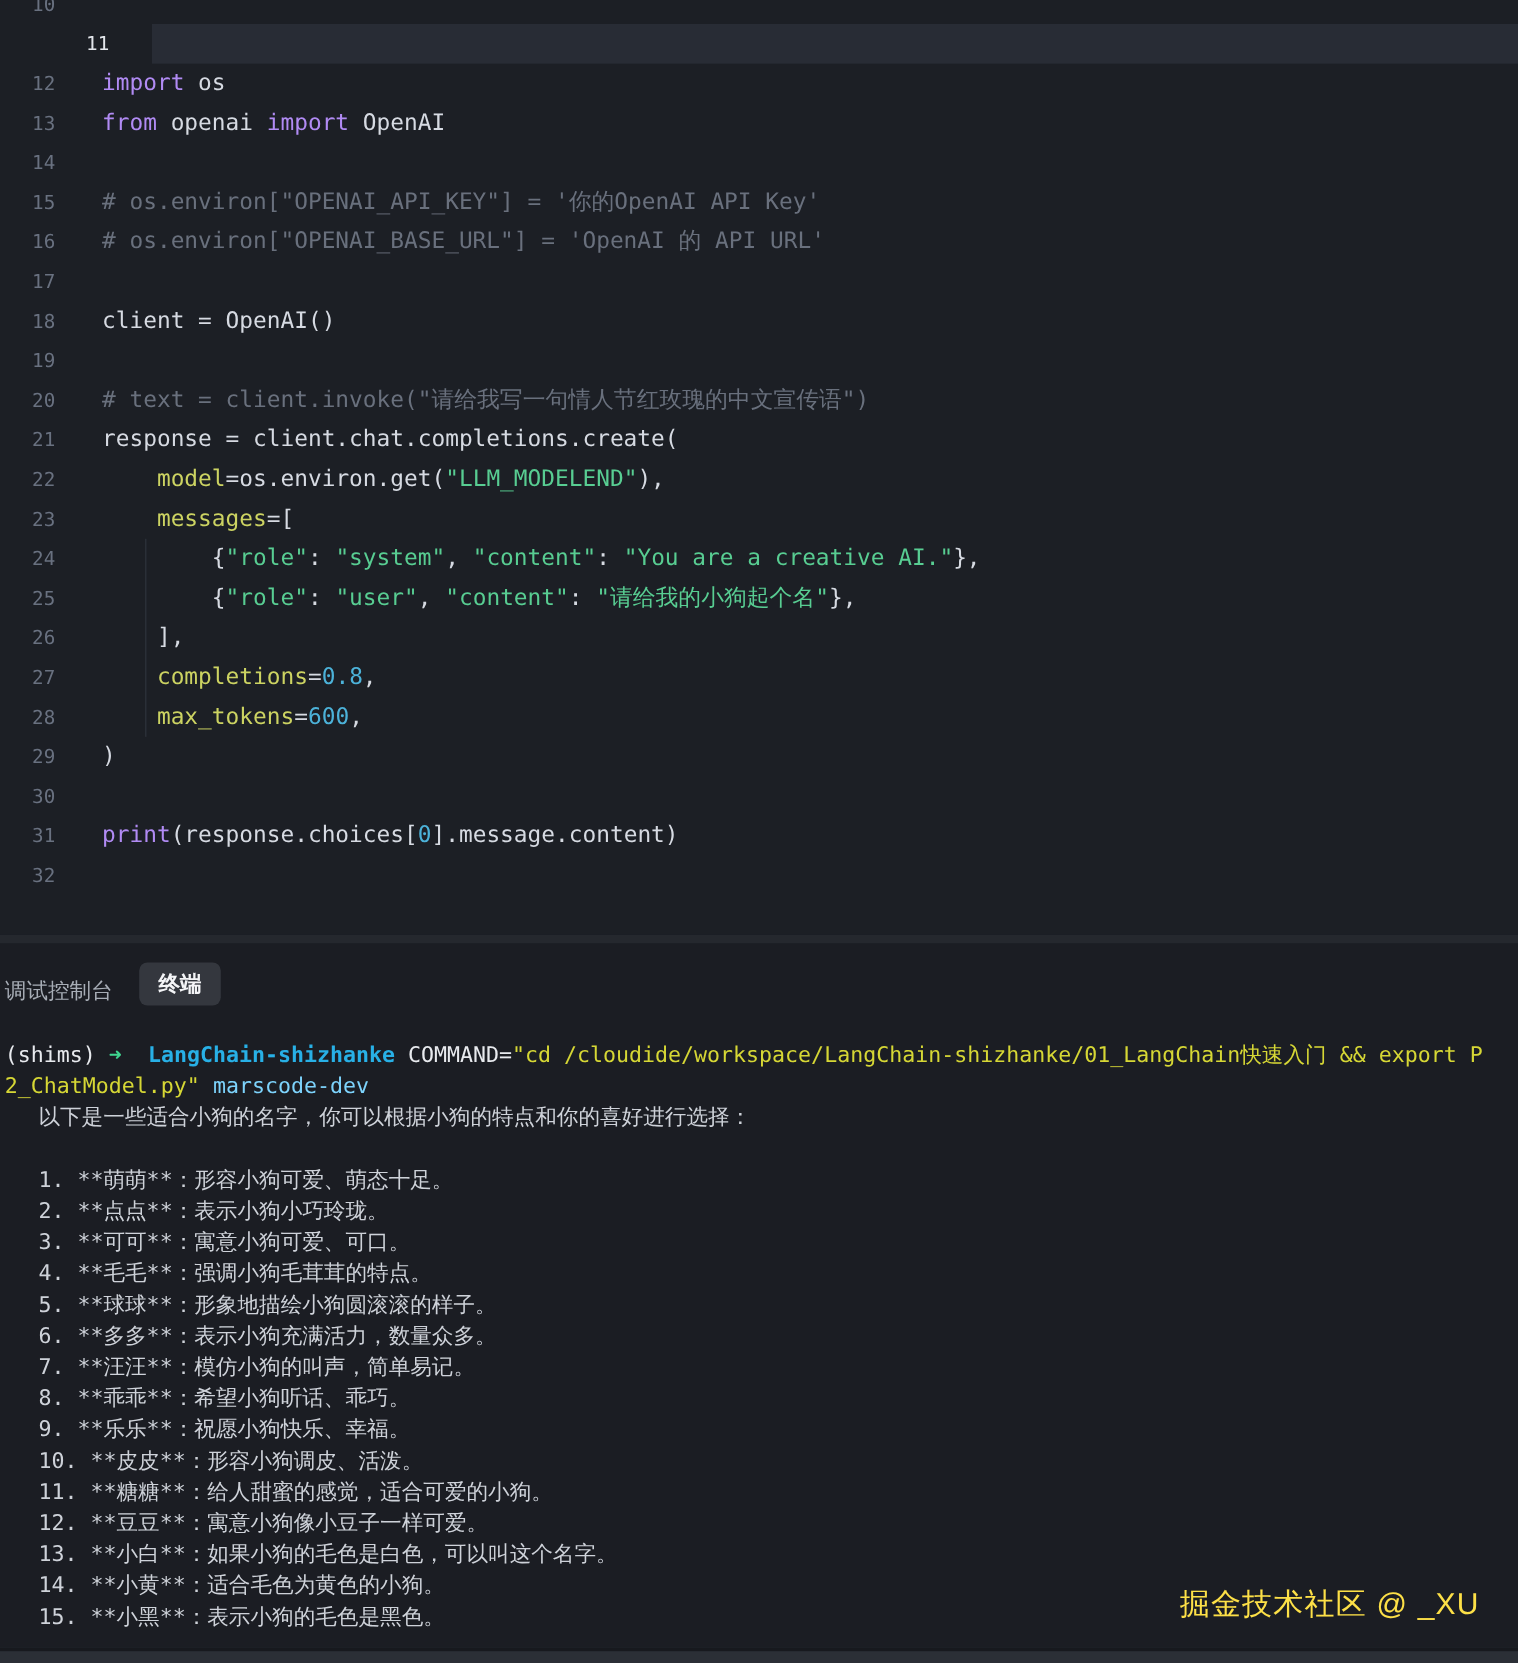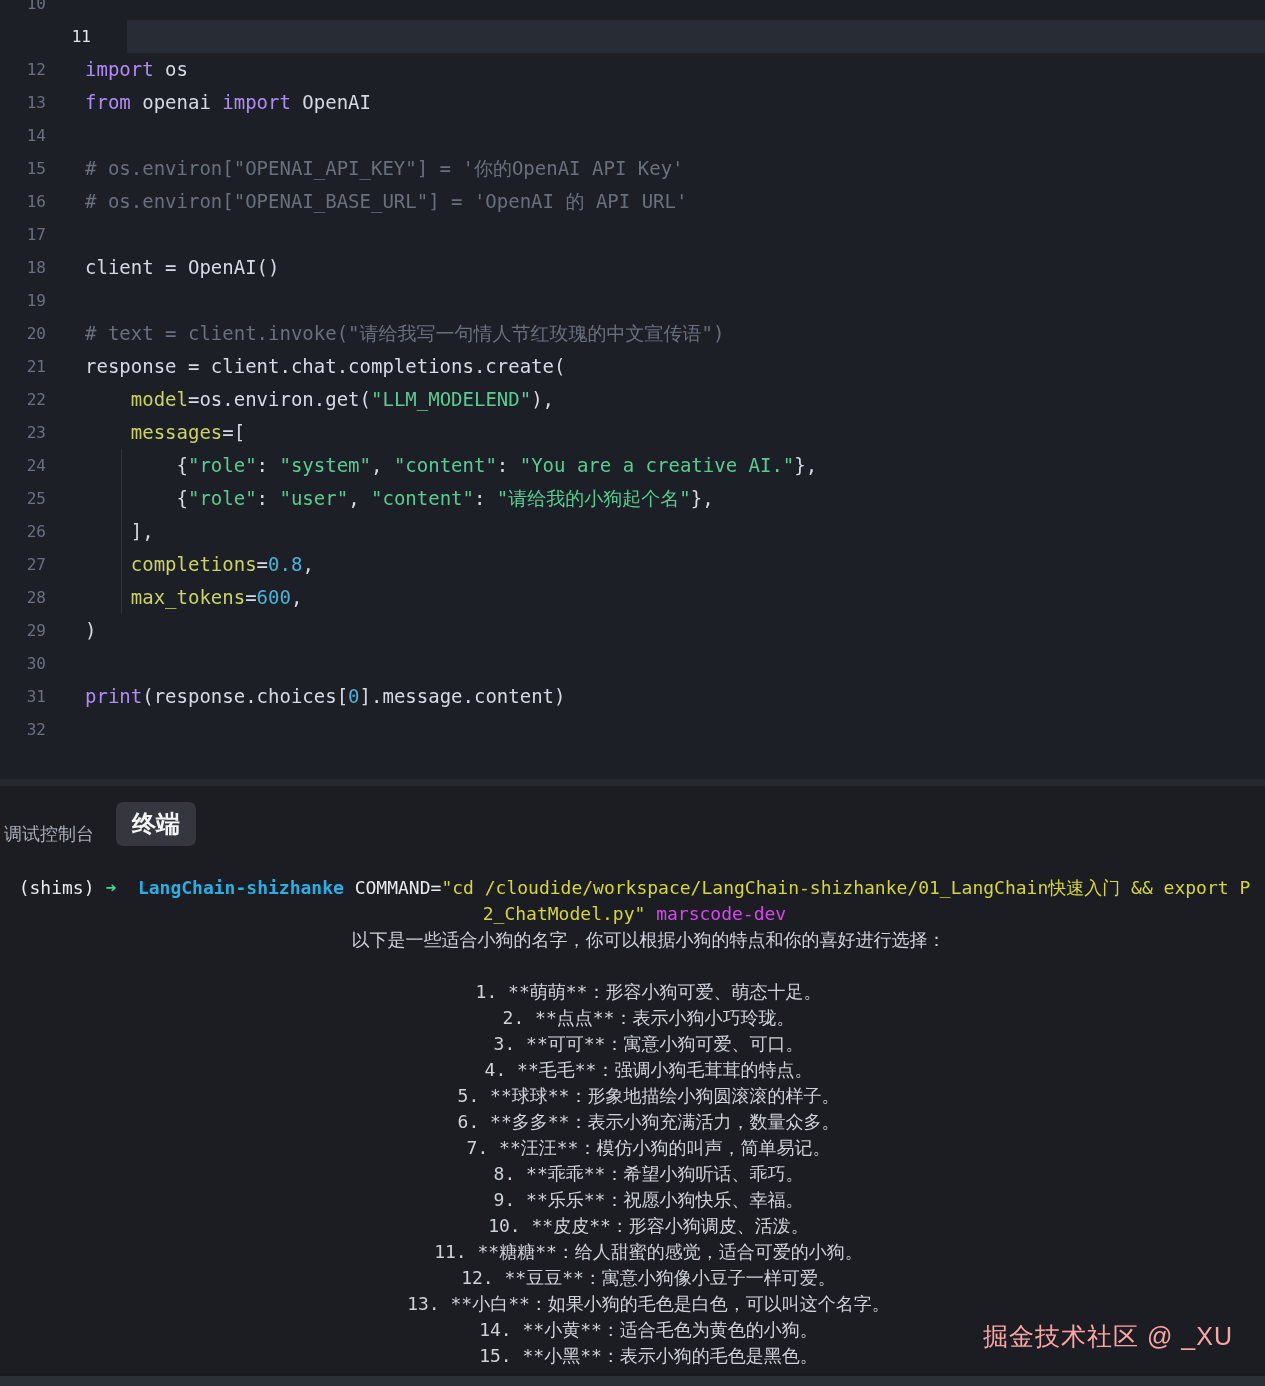--- a/index.html
+++ b/index.html
@@ -40,39 +40,39 @@
     background:#1b1d23;
   }
   .panel-divider { height:7px; background:#25282e; }
   .tabs-row {
     display:flex; align-items:flex-end; margin-top:16px; margin-left:4px;
     font-family:"Liberation Sans", sans-serif;
   }
   .debug-label { color:#a7adb6; font-size:18px; }
   .term-tab {
     margin-left:22px; background:#34373e; border-radius:7px;
-    padding:6px 16px; color:#f4f5f7; font-size:24px; font-weight:bold;
+    padding:6px 16px; color:#f4f5f7; font-size:18px; font-weight:bold;
   }
   .terminal {
     margin-top:29px; margin-left:4px; width:1261px; overflow:hidden;
     font-family:"DejaVu Sans Mono", monospace; font-size:18px; line-height:26px;
   }
-  .tline { white-space:pre; overflow:hidden; height:26px;text-align:center; }
+  .tline { white-space:pre; overflow:hidden; height:26px; }
   .w  { color:#e8eaee; }
   .gb { color:#3fd68f; font-weight:bold; }
   .cb { color:#28b0e6; font-weight:bold; }
   .y  { color:#d6d735; }
-  .g  { color:#d946ef; }
+  .g  { color:#7dd3fc; }
   .tout { color:#ced2d9;margin-left:28px; }
 
   
   .watermark {
     position:absolute; top:1320px; right:32px;
     font-family:"Liberation Sans", sans-serif;
-    font-size:25px; color:#fca5a5; letter-spacing:1px; z-index:5;
+    font-size:25px; color:#fde047; letter-spacing:1px; z-index:5;
   }
   .bottom-bar {
     position:absolute; bottom:0; left:0; width:1265px; height:13px;
     background:#2b2f36; border-top:3px solid #17191e; z-index:4;
   }
 </style>
 </head>
 <body>
 
 <div class="editor">

